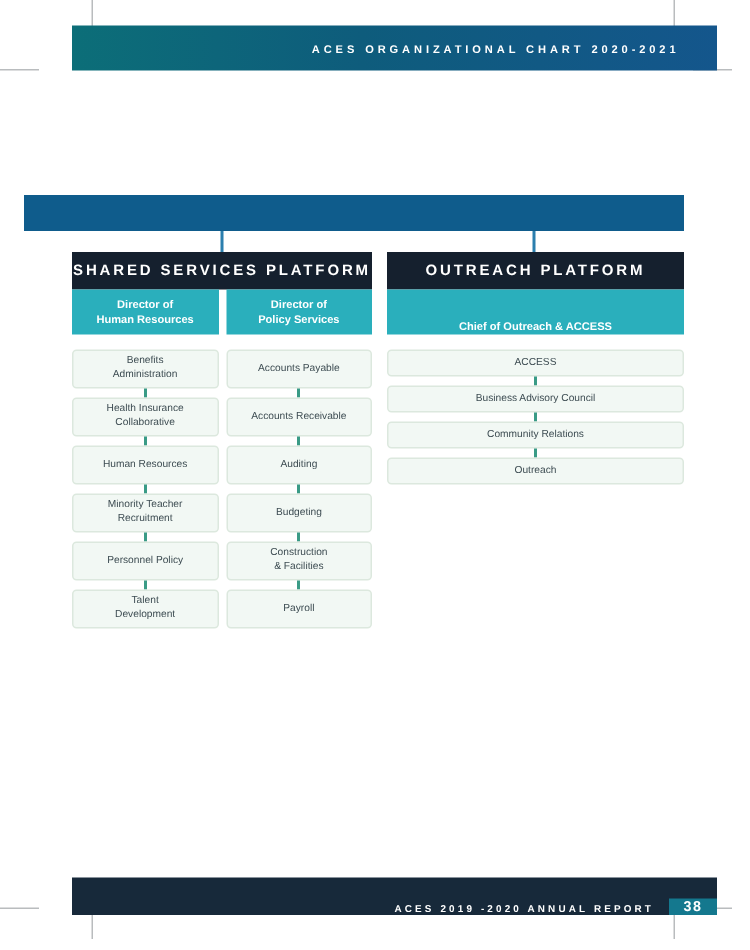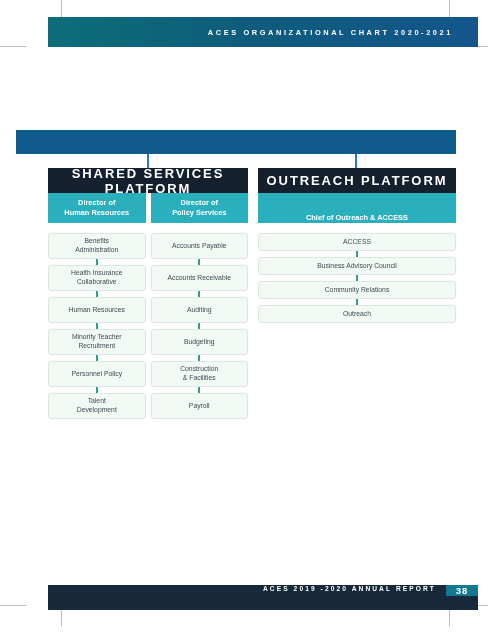--- a/index.html
+++ b/index.html
@@ -71,21 +71,21 @@
     height: 14px;
   }
 
   
   .platform {
     position: absolute;
   }
   .platform-header {
     background: #15202e;
     color: #ffffff;
-    font-size: 13px;
+    font-size: 10px;
     font-weight: bold;
     letter-spacing: 1.9px;
     height: 25px;
     display: flex;
     align-items: center;
     justify-content: center;
     text-align: center;
   }
   .leader-row {
     display: flex;
@@ -141,21 +141,21 @@
 
   
   #footer-band {
     position: absolute;
     left: 48px;
     top: 585px;
     width: 430px;
     height: 25px;
     background: #17293a;
     display: flex;
-    align-items: flex-start;
+    align-items: flex-end;
     justify-content: flex-end;
   }
   #footer-band .ftext {
     color: #ffffff;
     font-size: 6.6px;
     font-weight: bold;
     letter-spacing: 2.1px;
     display: flex;
     align-items: center;
     white-space: nowrap;

